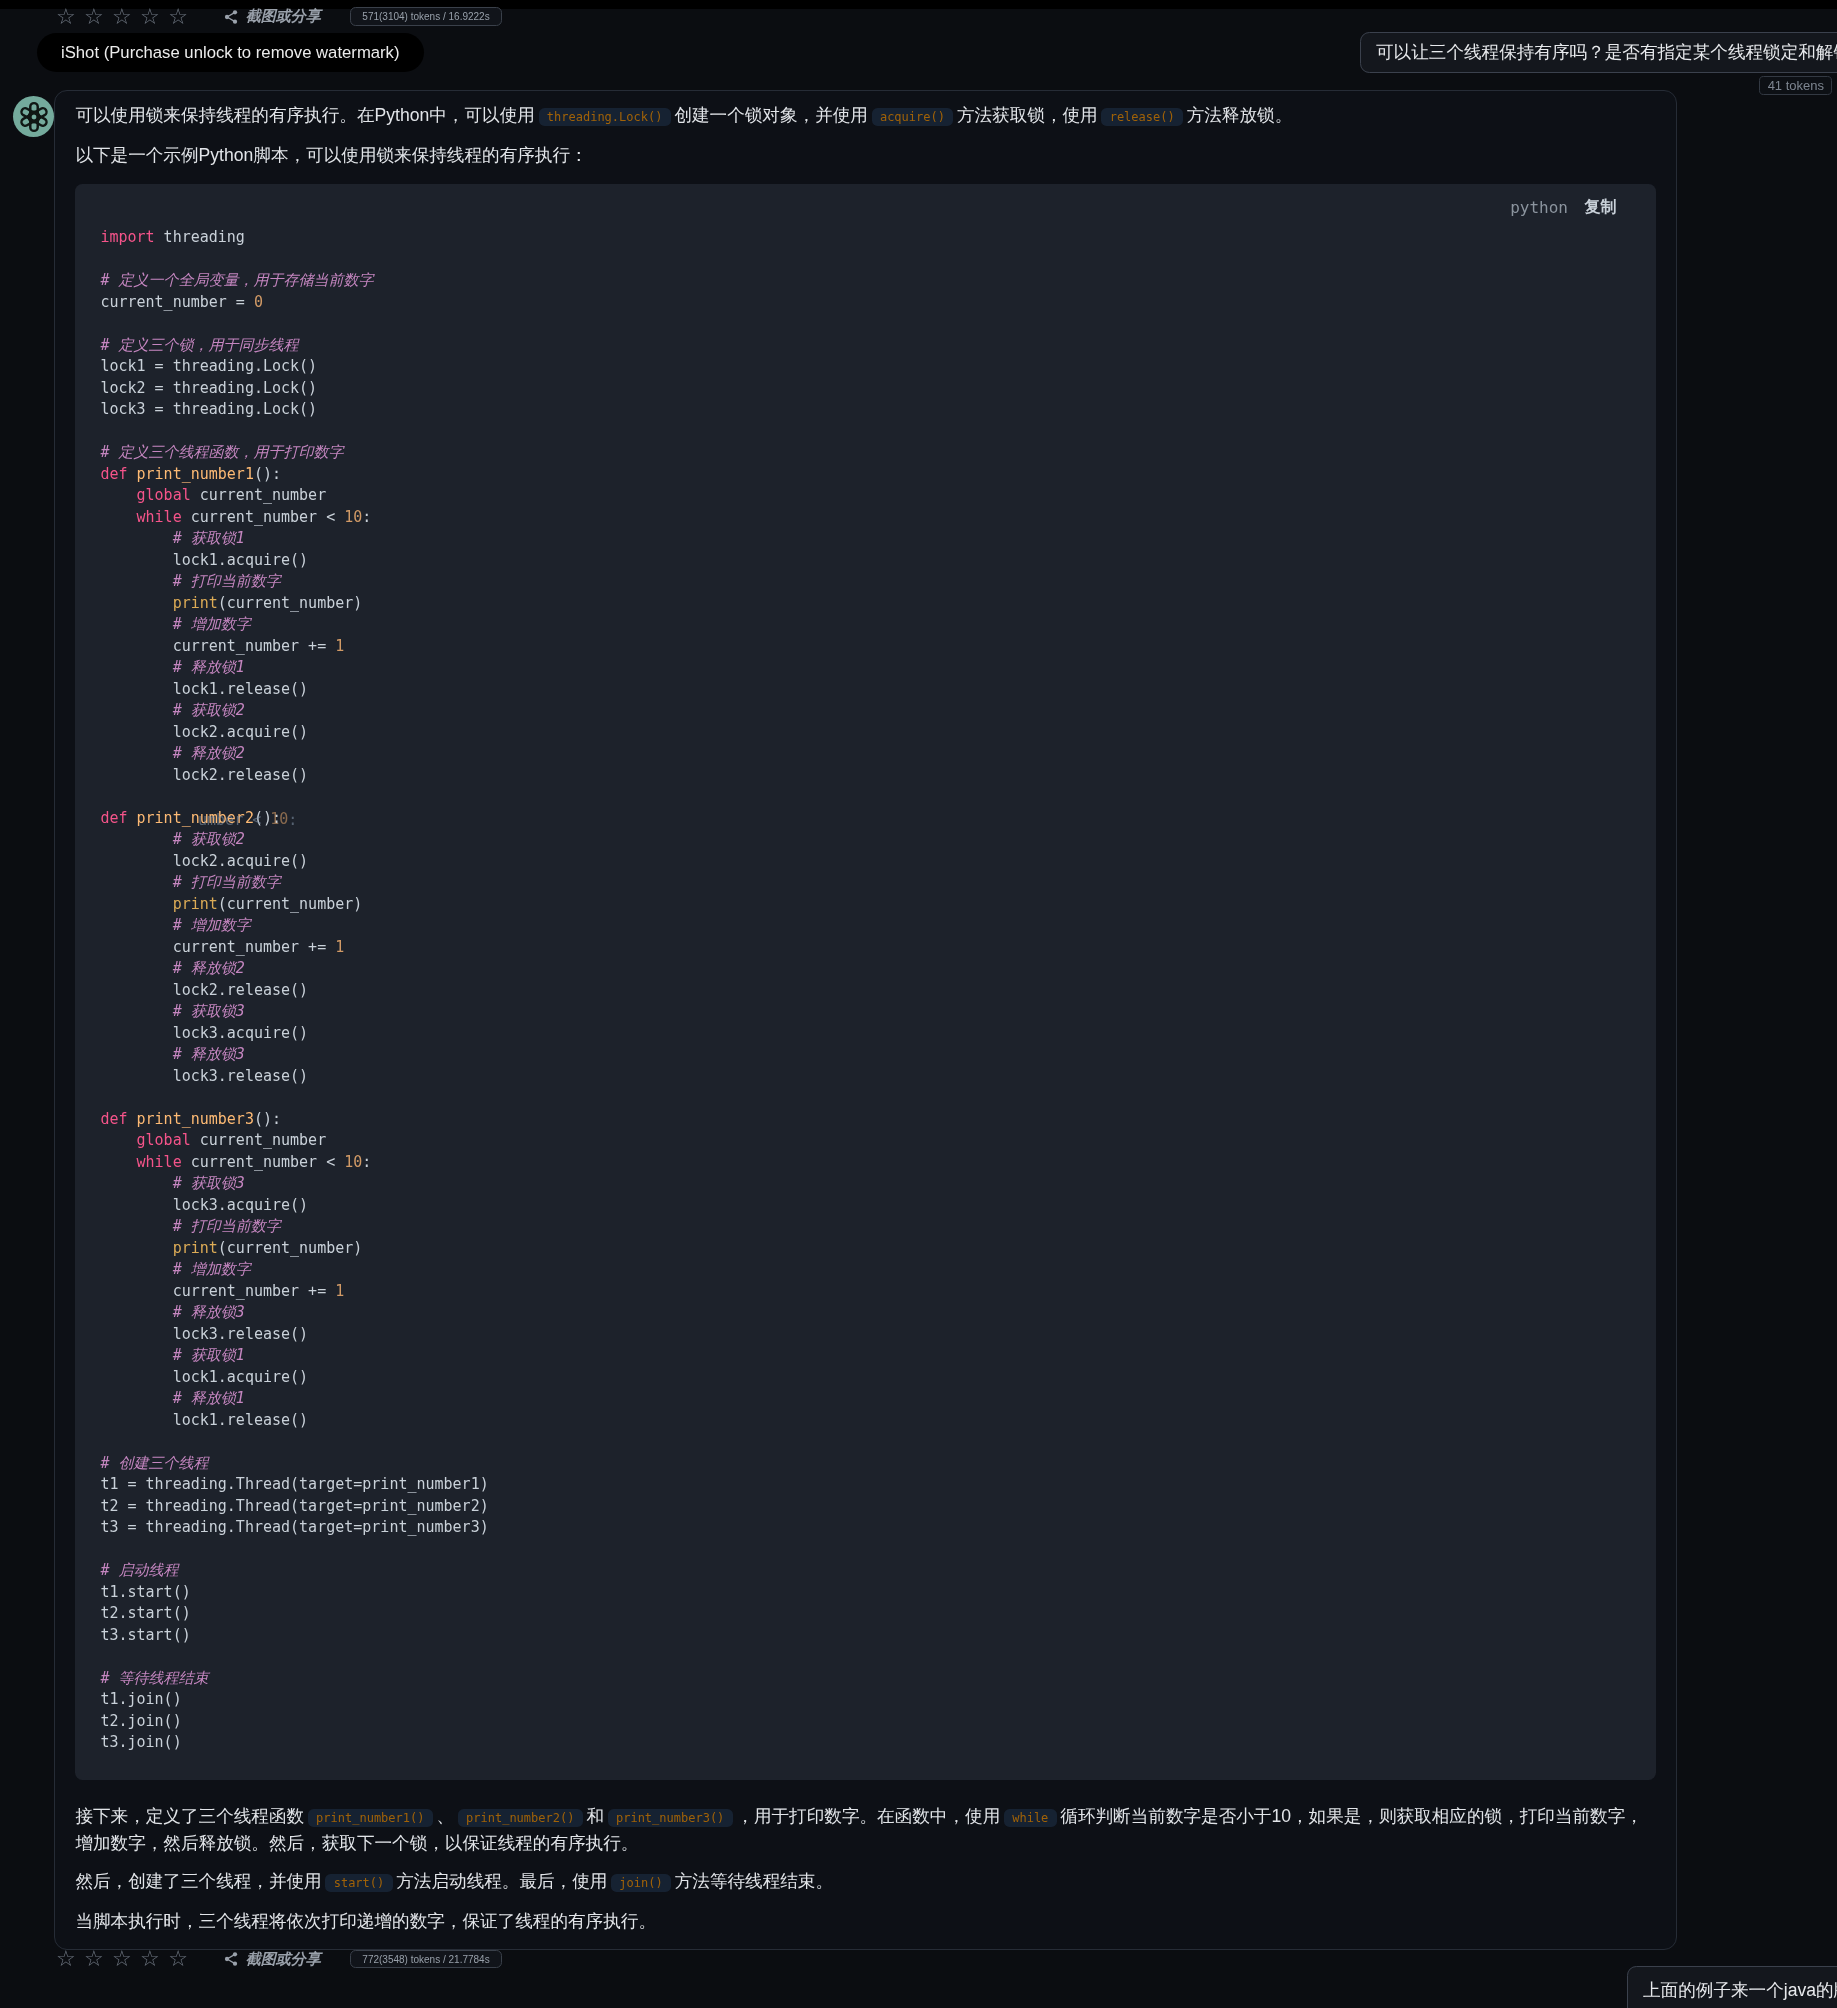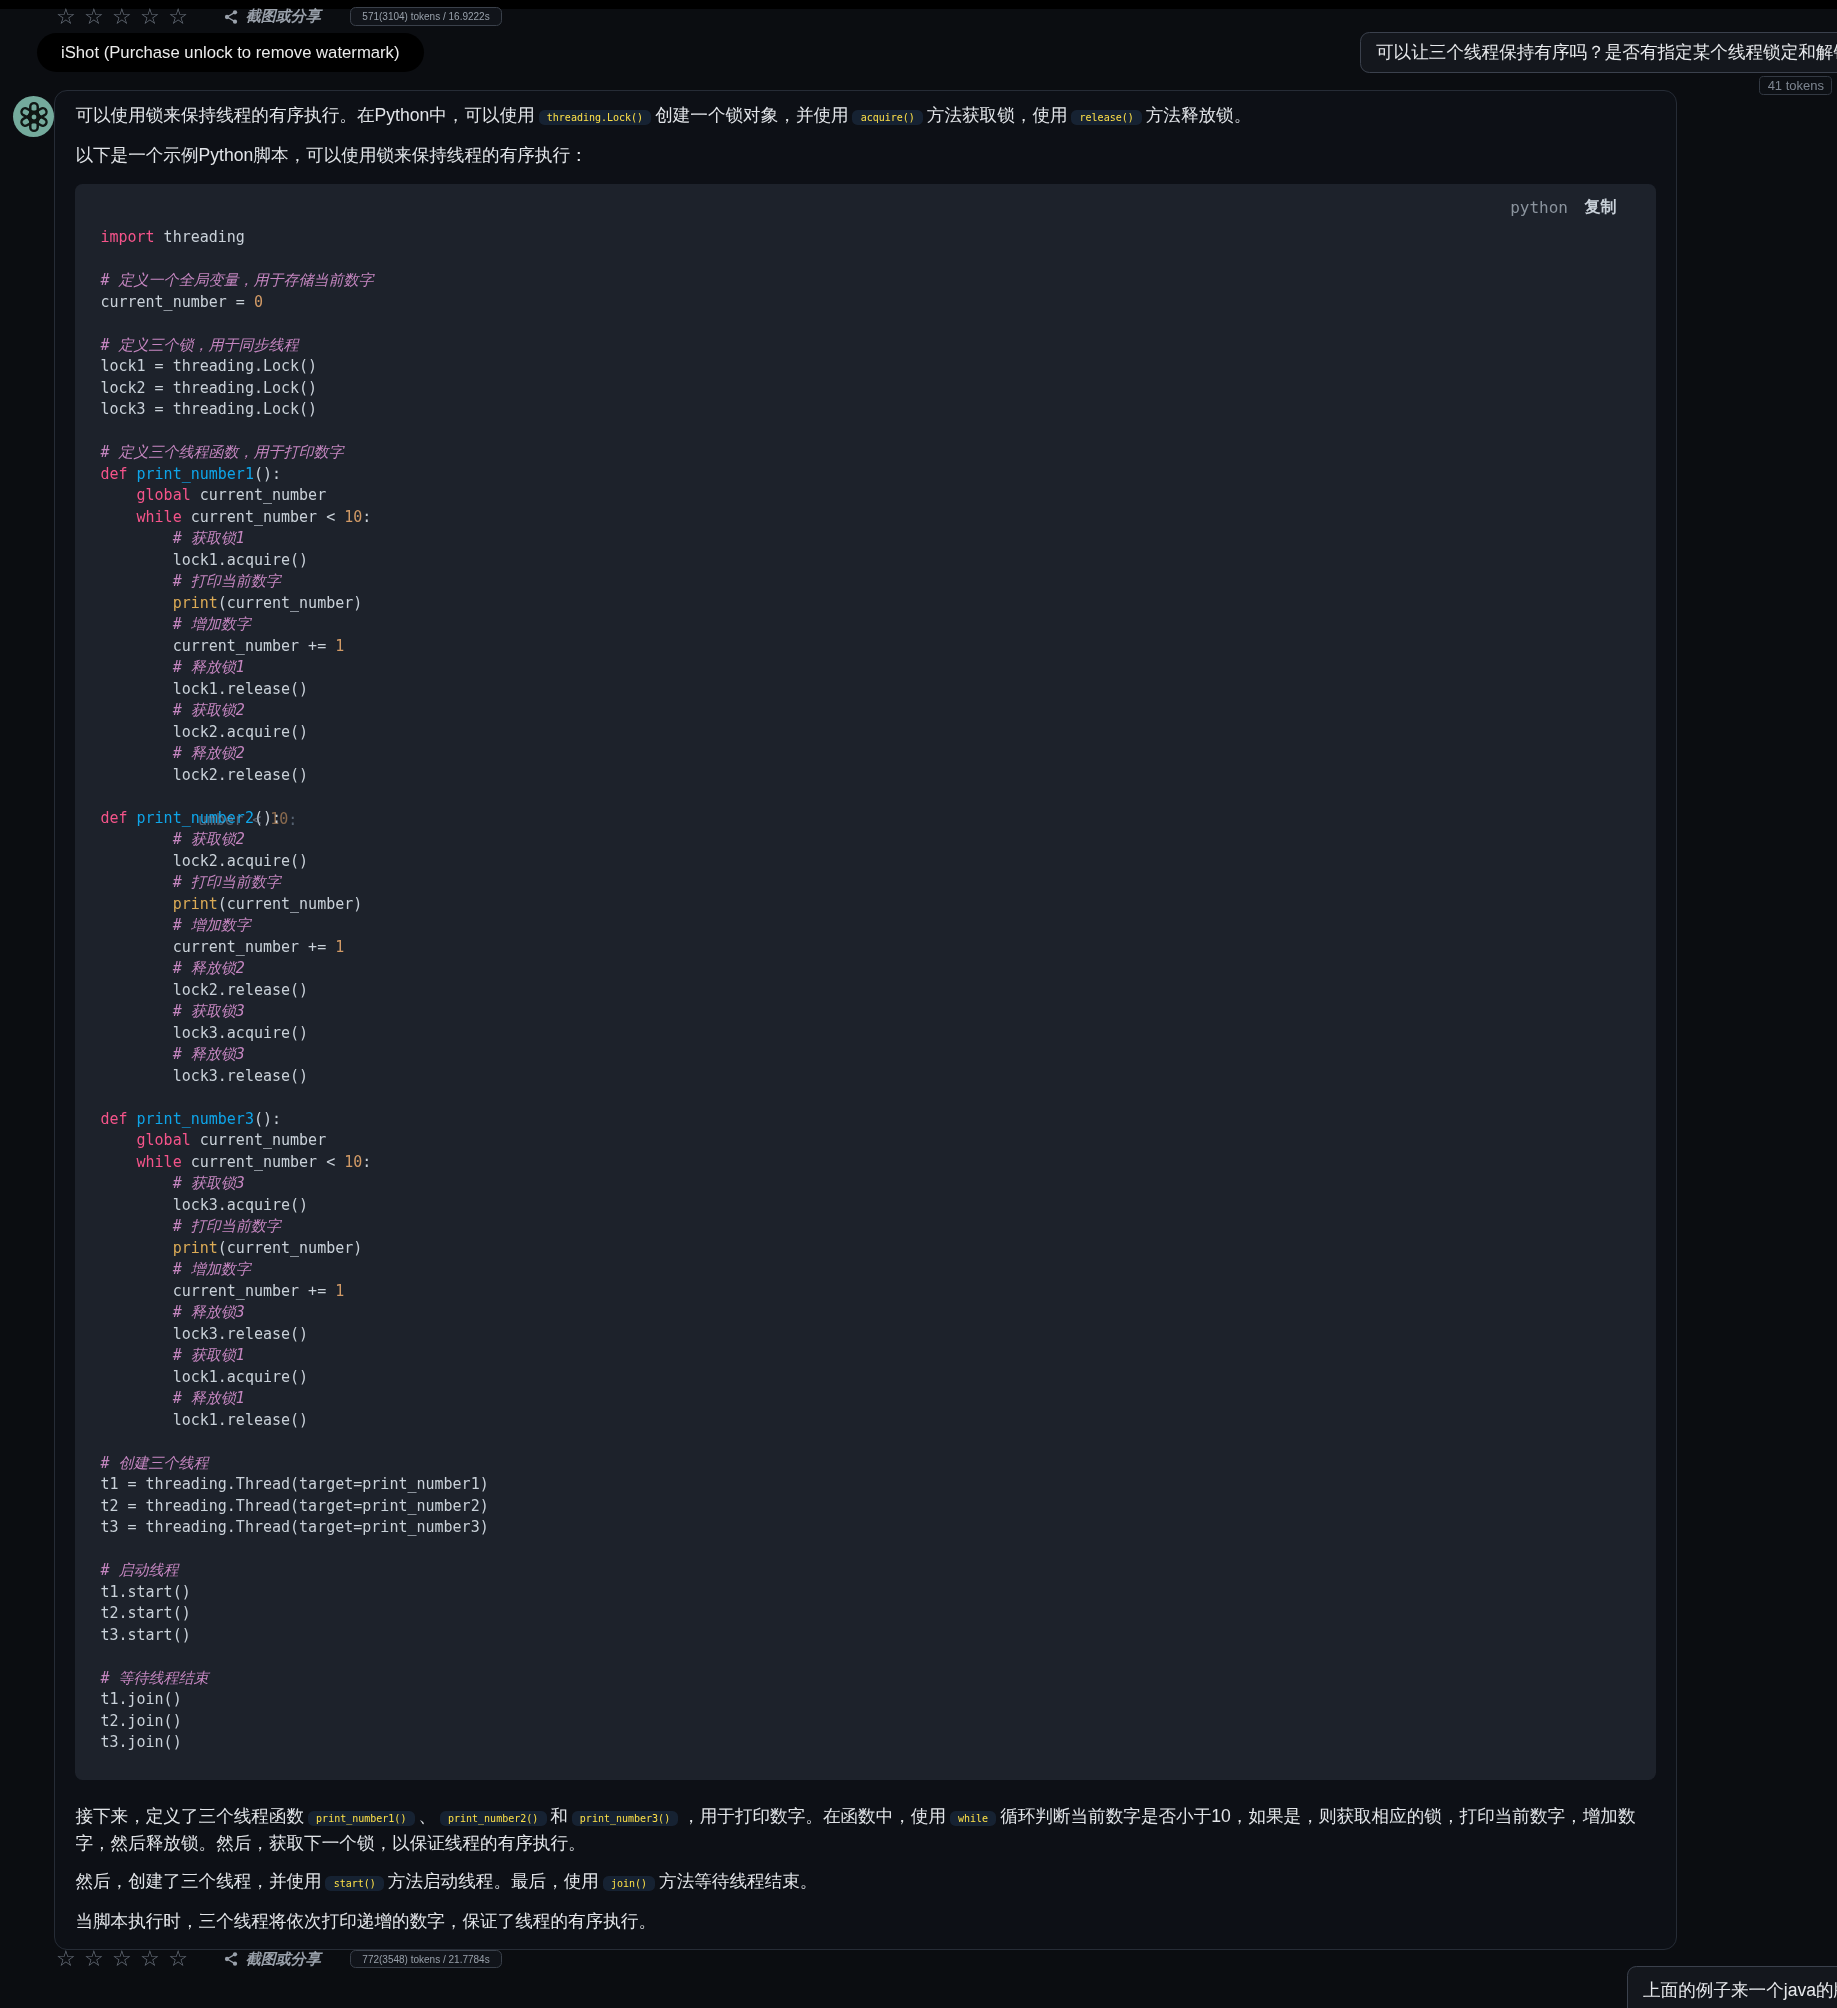--- a/index.html
+++ b/index.html
@@ -49,41 +49,41 @@
     background:#74aa9c; display:flex; align-items:center; justify-content:center; z-index:3;
   }
   .assistant-bubble {
     position:absolute; left:54px; top:90px; width:1623px;
     background:#0d1016; border:0.9px solid #262c36; border-radius:13px;
     padding:12px 20.4px 15px 20.4px; color:#e2e5e9;
   }
   .assistant-bubble p { font-size:17.6px; line-height:25px; margin:0 0 13px 0; }
   .assistant-bubble p:last-child { margin-bottom:0; }
   .inline-code {
-    font-family:"DejaVu Sans Mono", monospace; font-size:10px; color:#fde047;
+    font-family:"DejaVu Sans Mono", monospace; font-size:12px; color:#a16207;
     background:rgba(88,166,255,0.12); border-radius:5.6px; padding:1.9px 8.3px; margin:0 3.7px;
   }
 
   
   .codeblock {
     background:#1d222b; border-radius:7.4px; margin:16px 0 24px 0; padding:11px 0 26px 0;
   }
   .code-header {
     display:flex; justify-content:flex-end; align-items:center; gap:16.7px;
     padding:1.9px 39px 5.6px 0; font-size:16px;
   }
   .code-lang { color:#8b949e; font-family:"DejaVu Sans Mono", monospace; }
   .code-copy { color:#c9d1d9; font-weight:bold; cursor:pointer; }
   .code-body {
     font-family:"DejaVu Sans Mono", monospace; font-size:15px; line-height:21.5px;
     padding:3.7px 26px 0 25px; white-space:pre; color:#c9d1d9;
   }
   .code-line { min-height:21.5px; }
   .t-k { color:#f5548a; }
-  .t-f { color:#0ea5e9; }
+  .t-f { color:#fdba74; }
   .t-c { color:#c586c0; font-style:italic; }
   .t-n { color:#d19a66; }
   .t-b { color:#dcab56; }
   .t-p { color:#c9d1d9; }
   .t-g { color:#8698ad; opacity:.55; position:relative; top:2px; }
   .t-gn { color:#d19a66; opacity:.6; position:relative; top:1.4px; }
   .ghost-start { margin-left:-83px; }
 </style>
 </head>
 <body>

